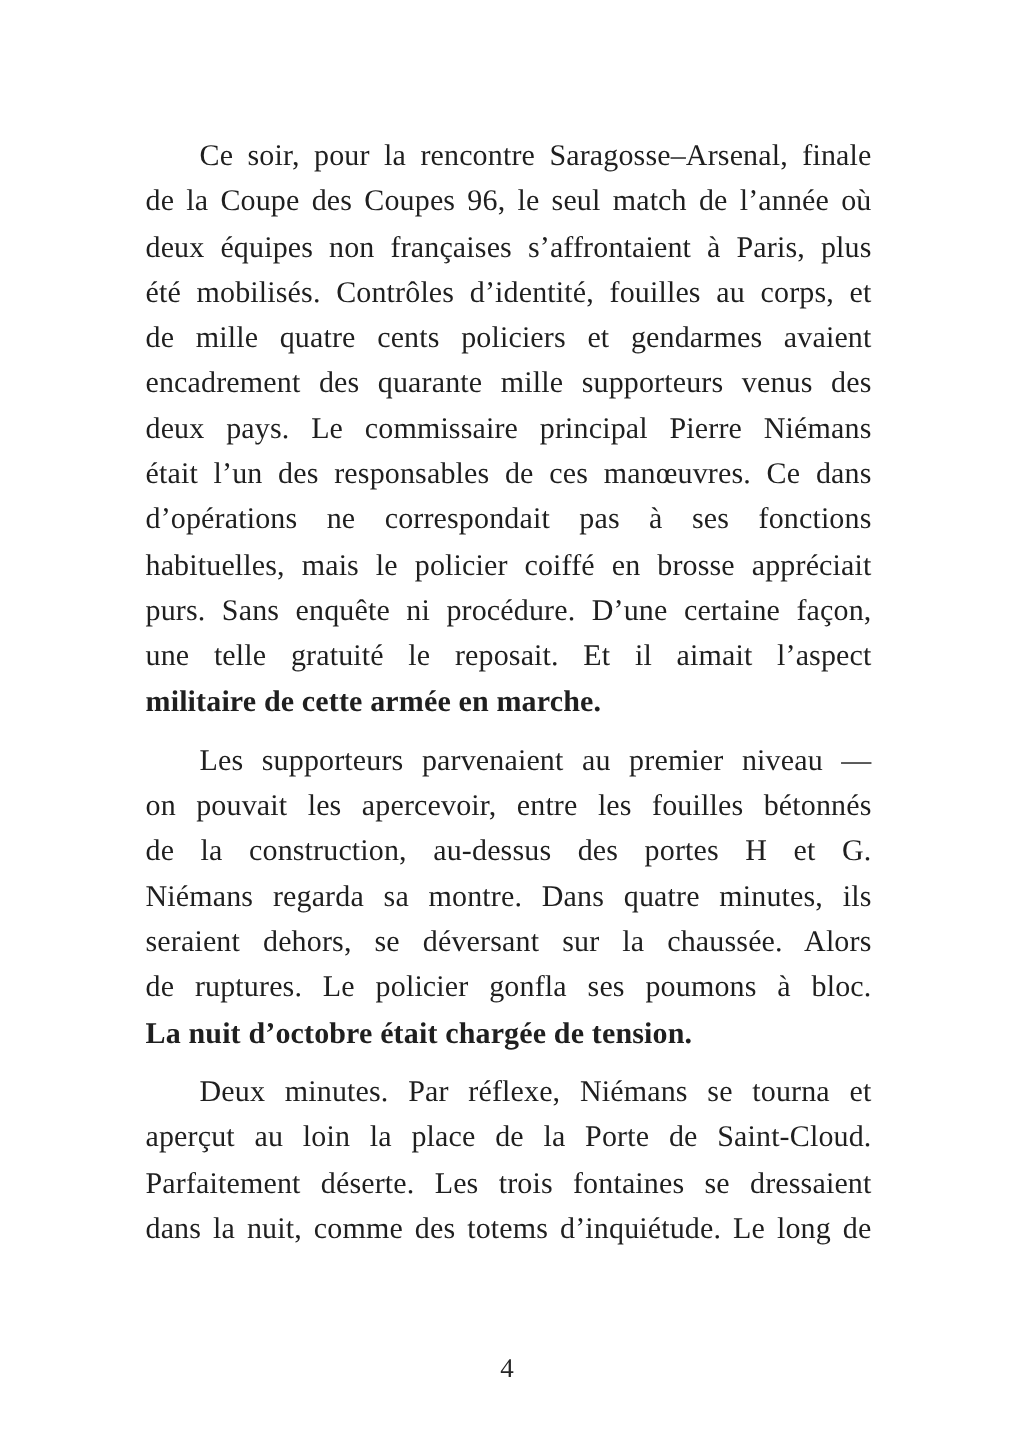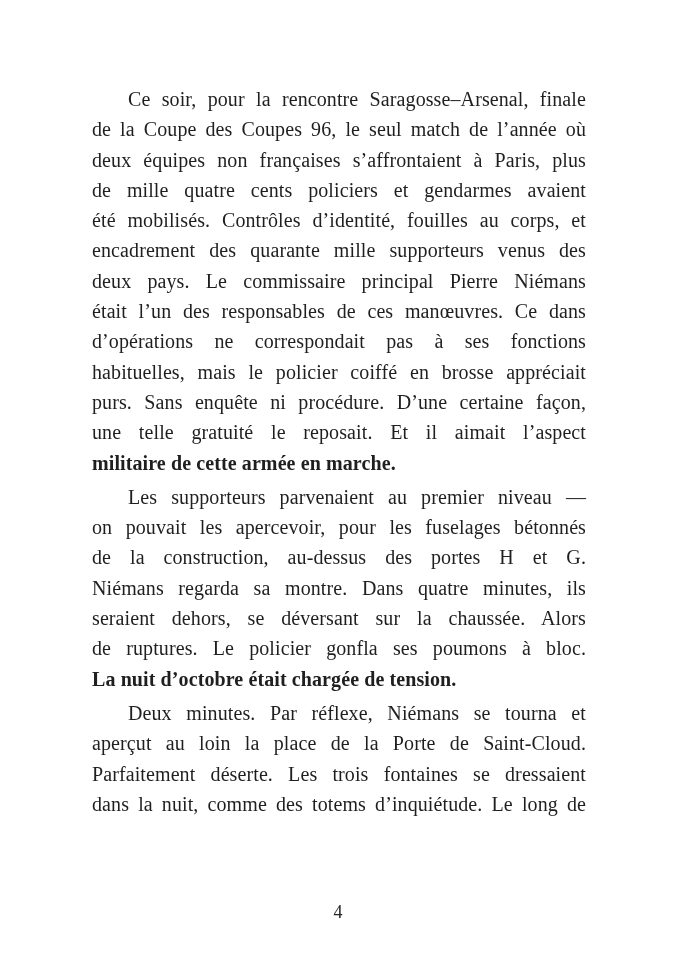--- a/index.html
+++ b/index.html
@@ -16,21 +16,21 @@
     font-family: "Liberation Serif", "DejaVu Serif", serif;
     color: #1f1f1f;
   }
   .text-column {
     position: absolute;
     left: 88px;
     top: 80px;
     width: 502px;
   }
   .paragraph {
-    margin: 4px;
+    margin: 9px;
     padding: 0;
   }
   .line {
     font-size: 20px;
     line-height: 30.3px;
     text-align: justify;
     text-align-last: justify;
     white-space: normal;
     letter-spacing: 0.1px;
   }
@@ -55,35 +55,35 @@
 </head>
 <body>
 
 <div class="book-page">
   <div class="text-column">
 
     <div class="paragraph">
       <div class="line indent">Ce soir, pour la rencontre Saragosse–Arsenal, finale</div>
       <div class="line">de la Coupe des Coupes 96, le seul match de l’année où</div>
       <div class="line">deux équipes non françaises s’affrontaient à Paris, plus</div>
+      <div class="line">été mobilisés. Contrôles d’identité, fouilles au corps, et</div>
       <div class="line">de mille quatre cents policiers et gendarmes avaient</div>
-      <div class="line">été mobilisés. Contrôles d’identité, fouilles au corps, et</div>
       <div class="line">encadrement des quarante mille supporteurs venus des</div>
       <div class="line">deux pays. Le commissaire principal Pierre Niémans</div>
       <div class="line">était l’un des responsables de ces manœuvres. Ce dans</div>
       <div class="line">d’opérations ne correspondait pas à ses fonctions</div>
       <div class="line">habituelles, mais le policier coiffé en brosse appréciait</div>
       <div class="line">purs. Sans enquête ni procédure. D’une certaine façon,</div>
       <div class="line">une telle gratuité le reposait. Et il aimait l’aspect</div>
       <div class="line end">militaire de cette armée en marche.</div>
     </div>
 
     <div class="paragraph">
       <div class="line indent">Les supporteurs parvenaient au premier niveau —</div>
-      <div class="line">on pouvait les apercevoir, pour les fuselages bétonnés</div>
+      <div class="line">on pouvait les apercevoir, entre les fouilles bétonnés</div>
       <div class="line">de la construction, au-dessus des portes H et G.</div>
       <div class="line">Niémans regarda sa montre. Dans quatre minutes, ils</div>
       <div class="line">seraient dehors, se déversant sur la chaussée. Alors</div>
       <div class="line">de ruptures. Le policier gonfla ses poumons à bloc.</div>
       <div class="line end">La nuit d’octobre était chargée de tension.</div>
     </div>
 
     <div class="paragraph">
       <div class="line indent">Deux minutes. Par réflexe, Niémans se tourna et</div>
       <div class="line">aperçut au loin la place de la Porte de Saint-Cloud.</div>

